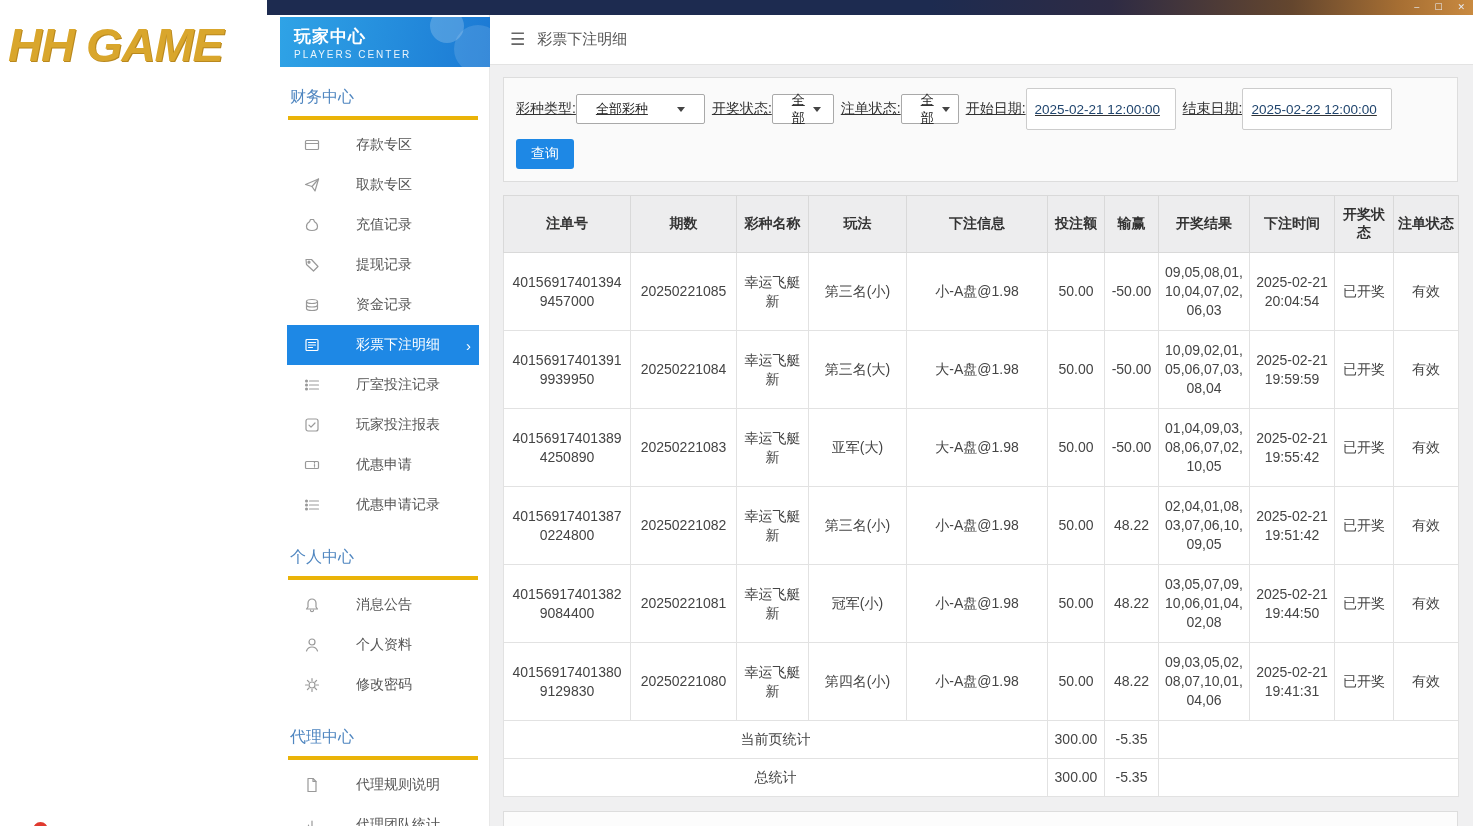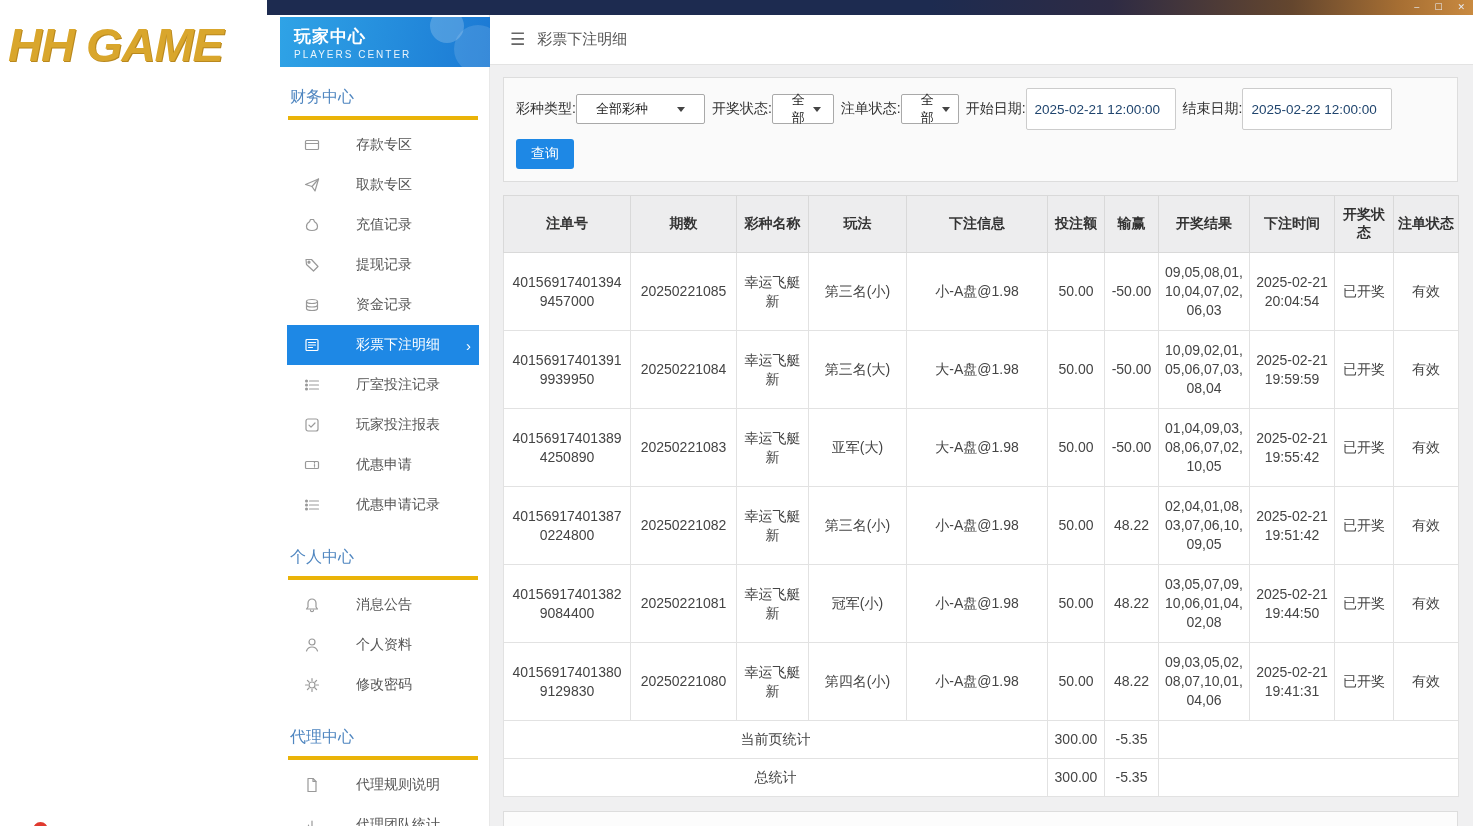--- a/index.html
+++ b/index.html
@@ -47,21 +47,21 @@
   
   .main { position:absolute; left:490px; top:15px; width:983px; height:811px; background:#f0f0f1; }
   .titlebar { height:50px; background:#fff; border-bottom:1px solid #e3e3e3; display:flex; align-items:center;
     padding:0 20px; gap:12px; color:#555; }
   .hamburger { font-size:17px; color:#666; cursor:pointer; }
   .page-title { font-size:15px; }
   .content { padding:12px 15px 0 13px; }
 
   .filter-box { background:#fafafa; border:1px solid #ddd; padding:10px 12px 12px; }
   .filter-row { display:flex; align-items:center; gap:7px; font-size:14px; color:#333; }
-  .fld { display:flex; align-items:center; gap:0; }
+  .fld { display:flex; align-items:center; gap:0;text-decoration:underline; }
   .select { height:30px; background:#fff; border:1px solid #a9a9a9; border-radius:2px; display:flex;
     align-items:center; justify-content:space-between; padding:0 19px; font-size:13px; color:#222; cursor:pointer; }
   .sel-caret { width:0; height:0; border-left:4px solid transparent; border-right:4px solid transparent;
     border-top:5px solid #444; margin-left:8px; }
   .w-lg{width:129px} .w-sm{width:62px} .w-md{width:58px}
   .date-input { width:150px; height:42px; border:1px solid #ccc; border-radius:2px; padding:17px 8px;
     font-size:13.5px; color:#20456e; font-family:inherit; background:#fff; }
   .btn-row { margin-top:9px; }
   .query-btn { background:#1e88e5; color:#fff; border:none; border-radius:3px; padding:6px 15px;
     font-size:14px; cursor:pointer; font-family:Liberation Serif, serif; }

